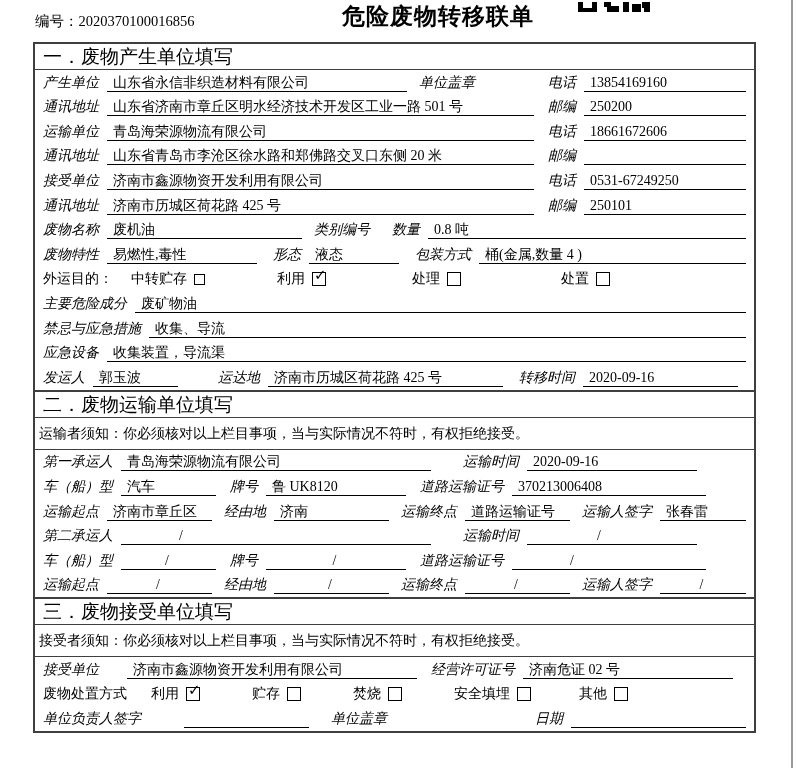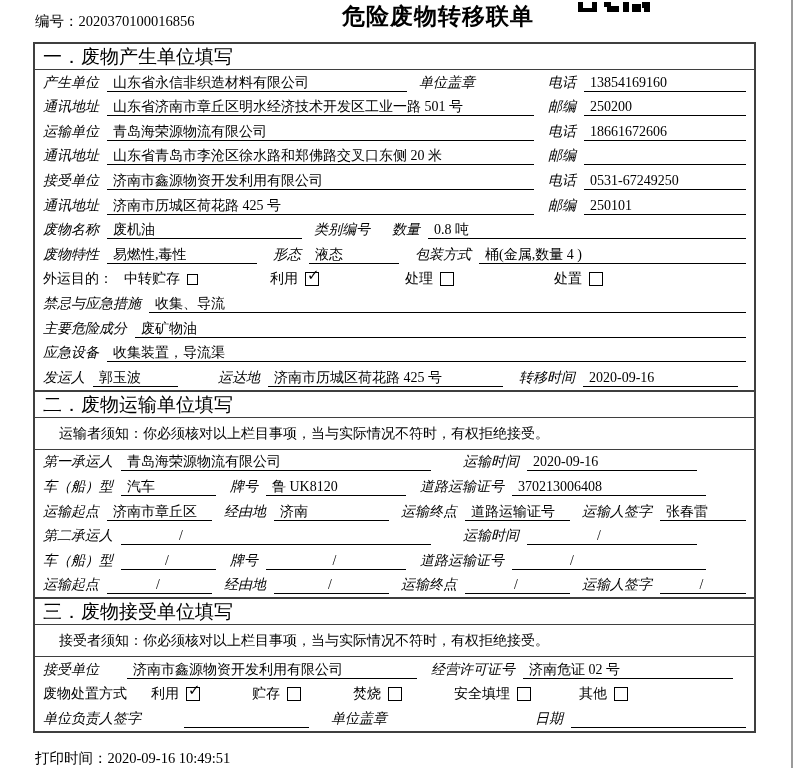--- a/index.html
+++ b/index.html
@@ -14,21 +14,21 @@
   .qr-frag{position:absolute;left:578px;top:0;width:72px;height:10px;}
   .edge-line{position:absolute;left:791px;top:0;width:2px;height:768px;background:#9b9b9b;}
   
   .form-table{
     position:absolute;left:33px;top:42px;width:723px;box-sizing:border-box;
     border:2px solid #3f3f3f;background:#fff;
   }
   .sec-h{height:25px;line-height:25px;font-weight:normal;padding-left:8px;
     border-bottom:1px solid #3f3f3f;font-size:19px;}
   .sec-h.mid{border-top:2px solid #3f3f3f;}
-  .note{height:31px;line-height:31px;padding-left:24px;border-bottom:1px solid #3f3f3f;}
+  .note{height:31px;line-height:31px;padding-left:4px;border-bottom:1px solid #3f3f3f;}
   .row{display:flex;align-items:flex-end;height:24.6px;box-sizing:border-box;
     padding:0 8px 3px 8px;}
   .row.opts{align-items:center;padding-bottom:0;}
   .lbl{white-space:nowrap;height:18px;line-height:18px;margin-right:8px;flex:none;font-style:italic;}
   .u{border-bottom:1px solid #000;padding:0 3px 0 6px;white-space:nowrap;overflow:hidden;
     height:18px;line-height:18px;flex:none;box-sizing:border-box;}
   .fx{flex:1 1 auto;}
   .ctr{text-align:center;padding-left:0;}
   .pads{padding-left:58px;}
   .left6{width:505px;display:flex;align-items:flex-end;flex:none;}
@@ -138,46 +138,46 @@
       <span class="lbl">废物特性</span>
       <span class="u" style="width:150px">易燃性,毒性</span>
       <span class="lbl" style="margin-left:16px">形态</span>
       <span class="u" style="width:90px">液态</span>
       <span class="lbl" style="margin-left:16px">包装方式</span>
       <span class="u fx">桶(金属,数量 4 )</span>
     </div>
 
     <div class="row opts">
       <span class="optlbl">外运目的：</span>
-      <span class="optlbl" style="margin-left:11px">中转贮存</span>
+      <span class="optlbl" style="margin-left:18px">中转贮存</span>
       <span class="cb small">
           <span class="cbm"></span>
         </span>
       <span class="optlbl" style="margin-left:72px">利用</span>
       <span class="cb">
           <span class="cbm">✓</span>
         </span>
       <span class="optlbl" style="margin-left:86px">处理</span>
       <span class="cb">
           <span class="cbm"></span>
         </span>
       <span class="optlbl" style="margin-left:100px">处置</span>
       <span class="cb">
           <span class="cbm"></span>
         </span>
+    </div>
+
+    <div class="row">
+      <span class="lbl">主要危险成分</span>
+      <span class="u fx">废矿物油</span>
     </div>
 
     <div class="row">
       <span class="lbl">禁忌与应急措施</span>
       <span class="u fx">收集、导流</span>
-    </div>
-
-    <div class="row">
-      <span class="lbl">主要危险成分</span>
-      <span class="u fx">废矿物油</span>
     </div>
 
     <div class="row">
       <span class="lbl">应急设备</span>
       <span class="u fx">收集装置，导流渠</span>
     </div>
 
     <div class="row">
       <span class="lbl">发运人</span>
       <span class="u" style="width:85px">郭玉波</span>
@@ -282,18 +282,15 @@
     <div class="row">
       <span class="lbl">单位负责人签字</span>
       <span class="u" style="width:125px;margin-left:35px"></span>
       <span class="lbl" style="margin-left:22px">单位盖章</span>
       <span class="lbl" style="margin-left:140px">日期</span>
       <span class="u fx"></span>
     </div>
 
   </div>
 
-  <div class="print-time">
-    <span>打印时间：</span><span>2020-09-16 10:49:51</span>
-  </div>
 
   <div class="edge-line"></div>
 </div>
 
 </body></html>

